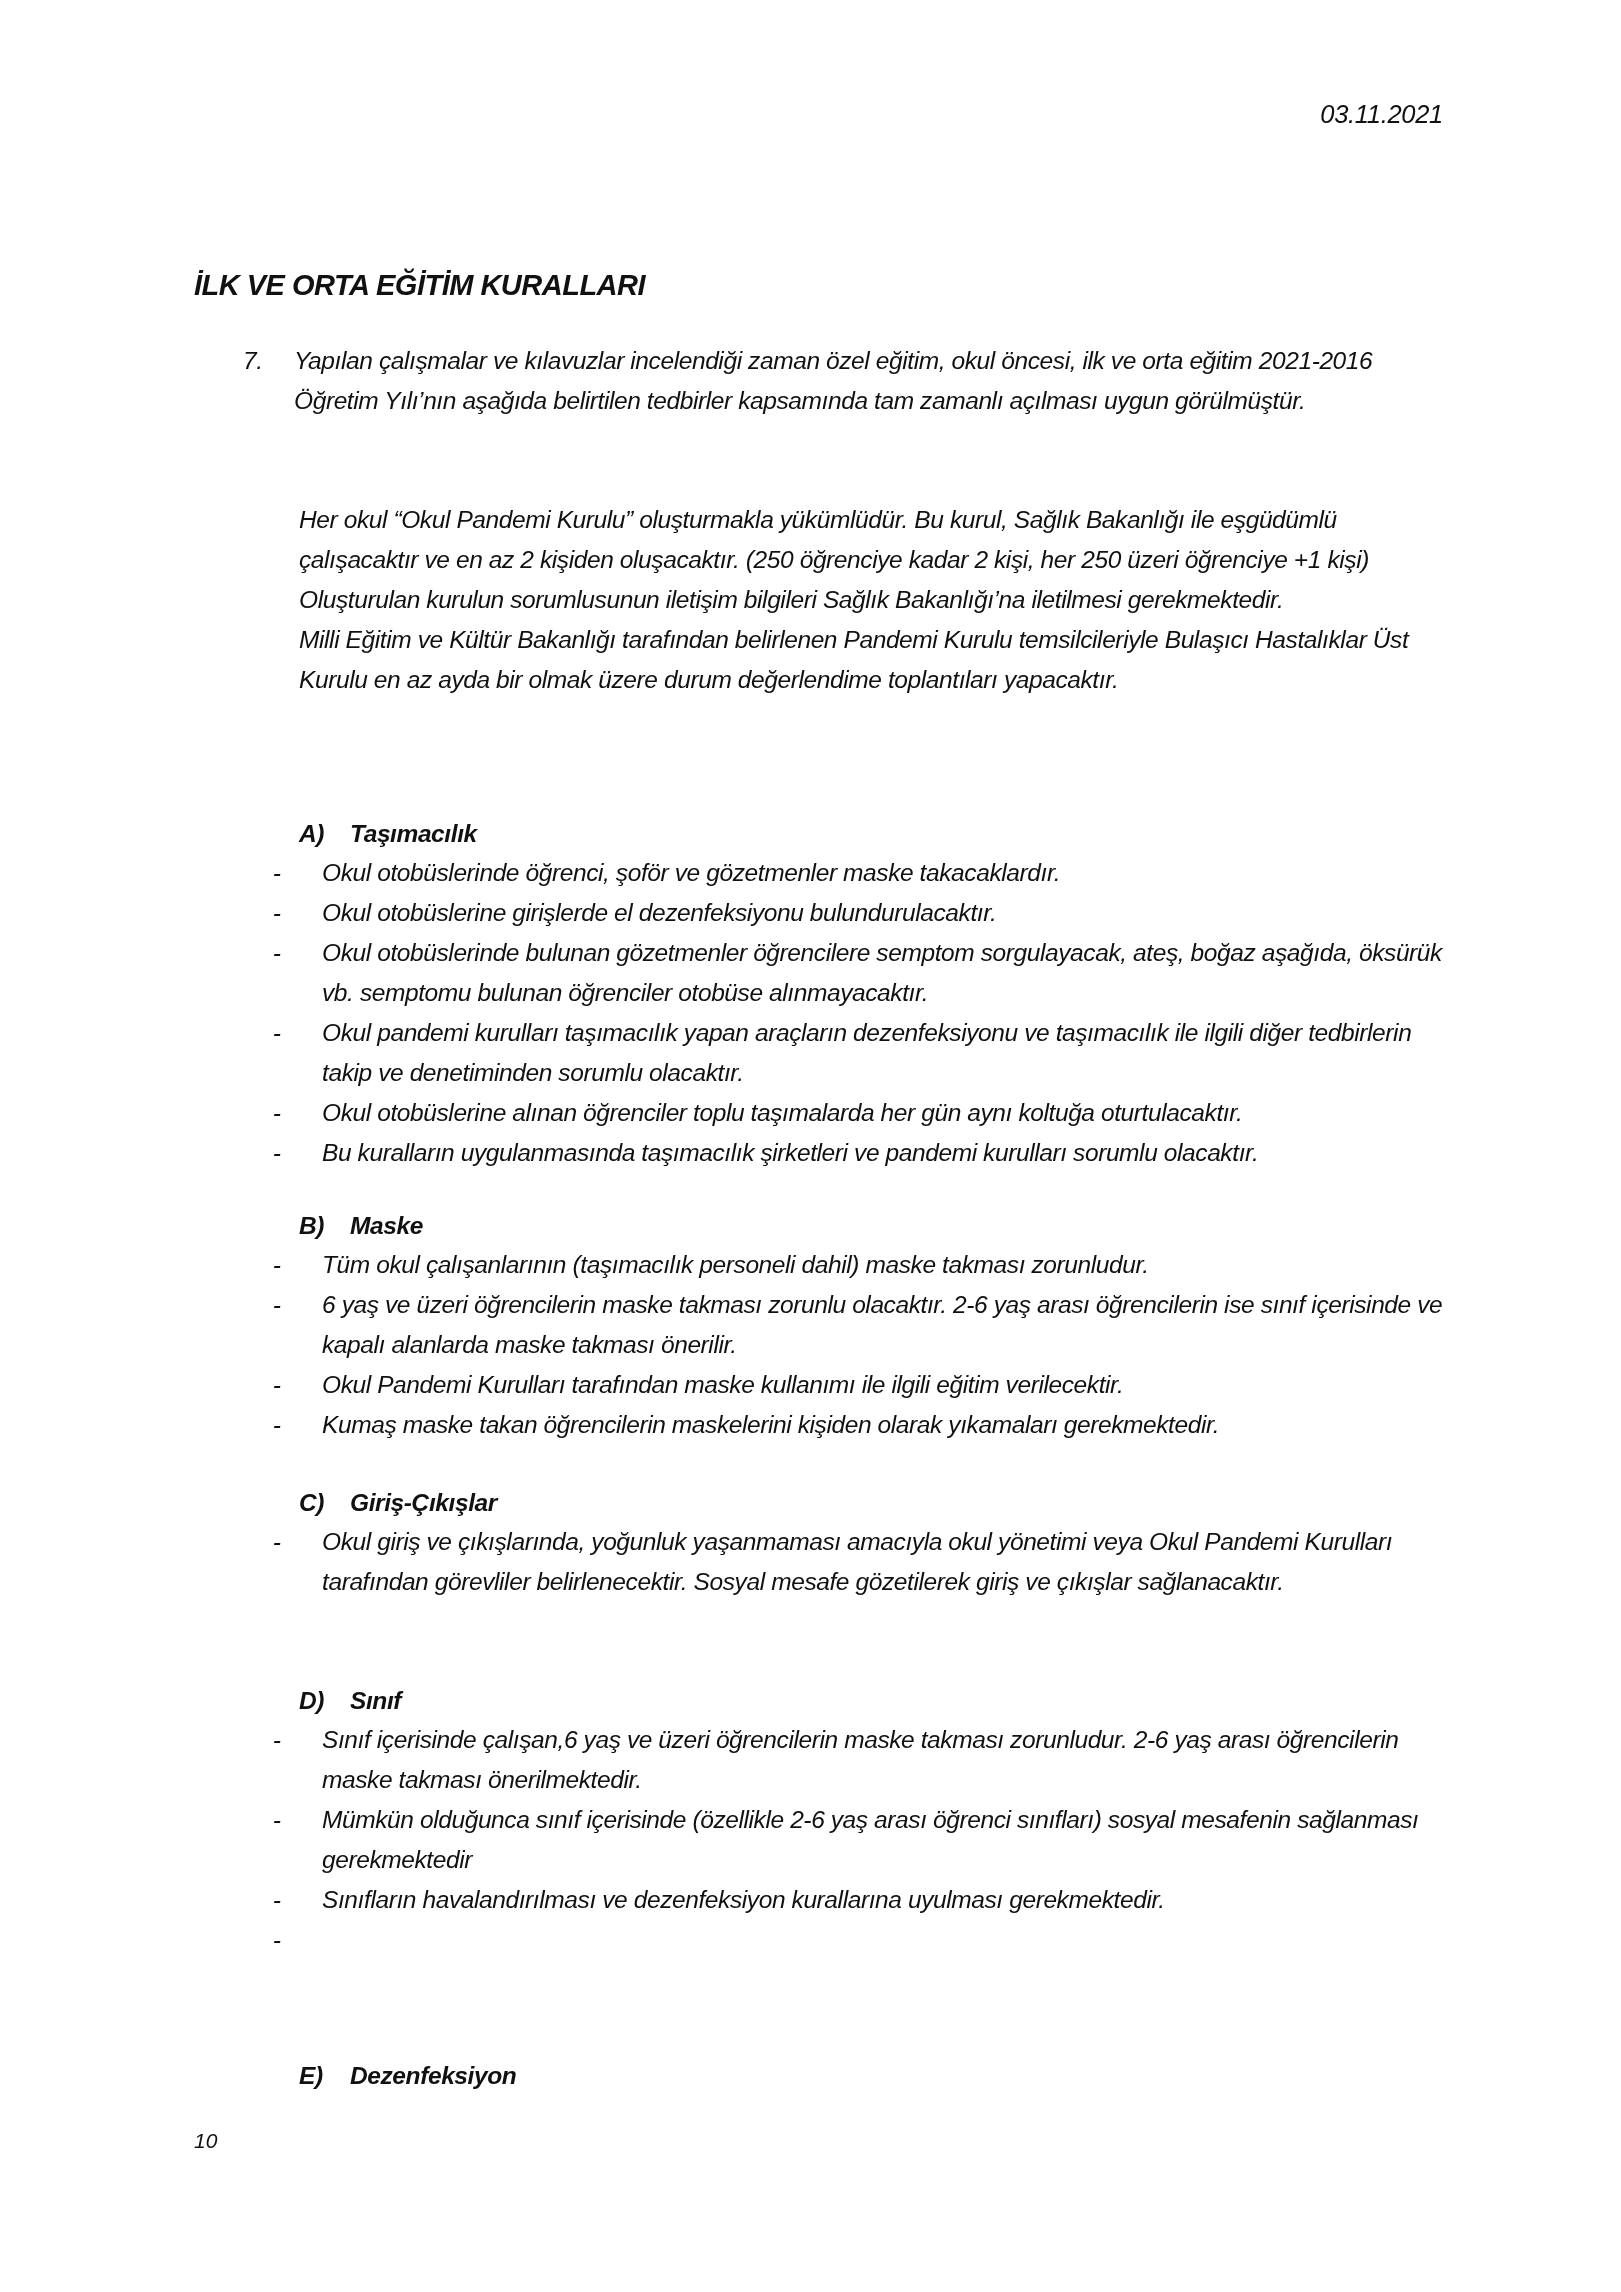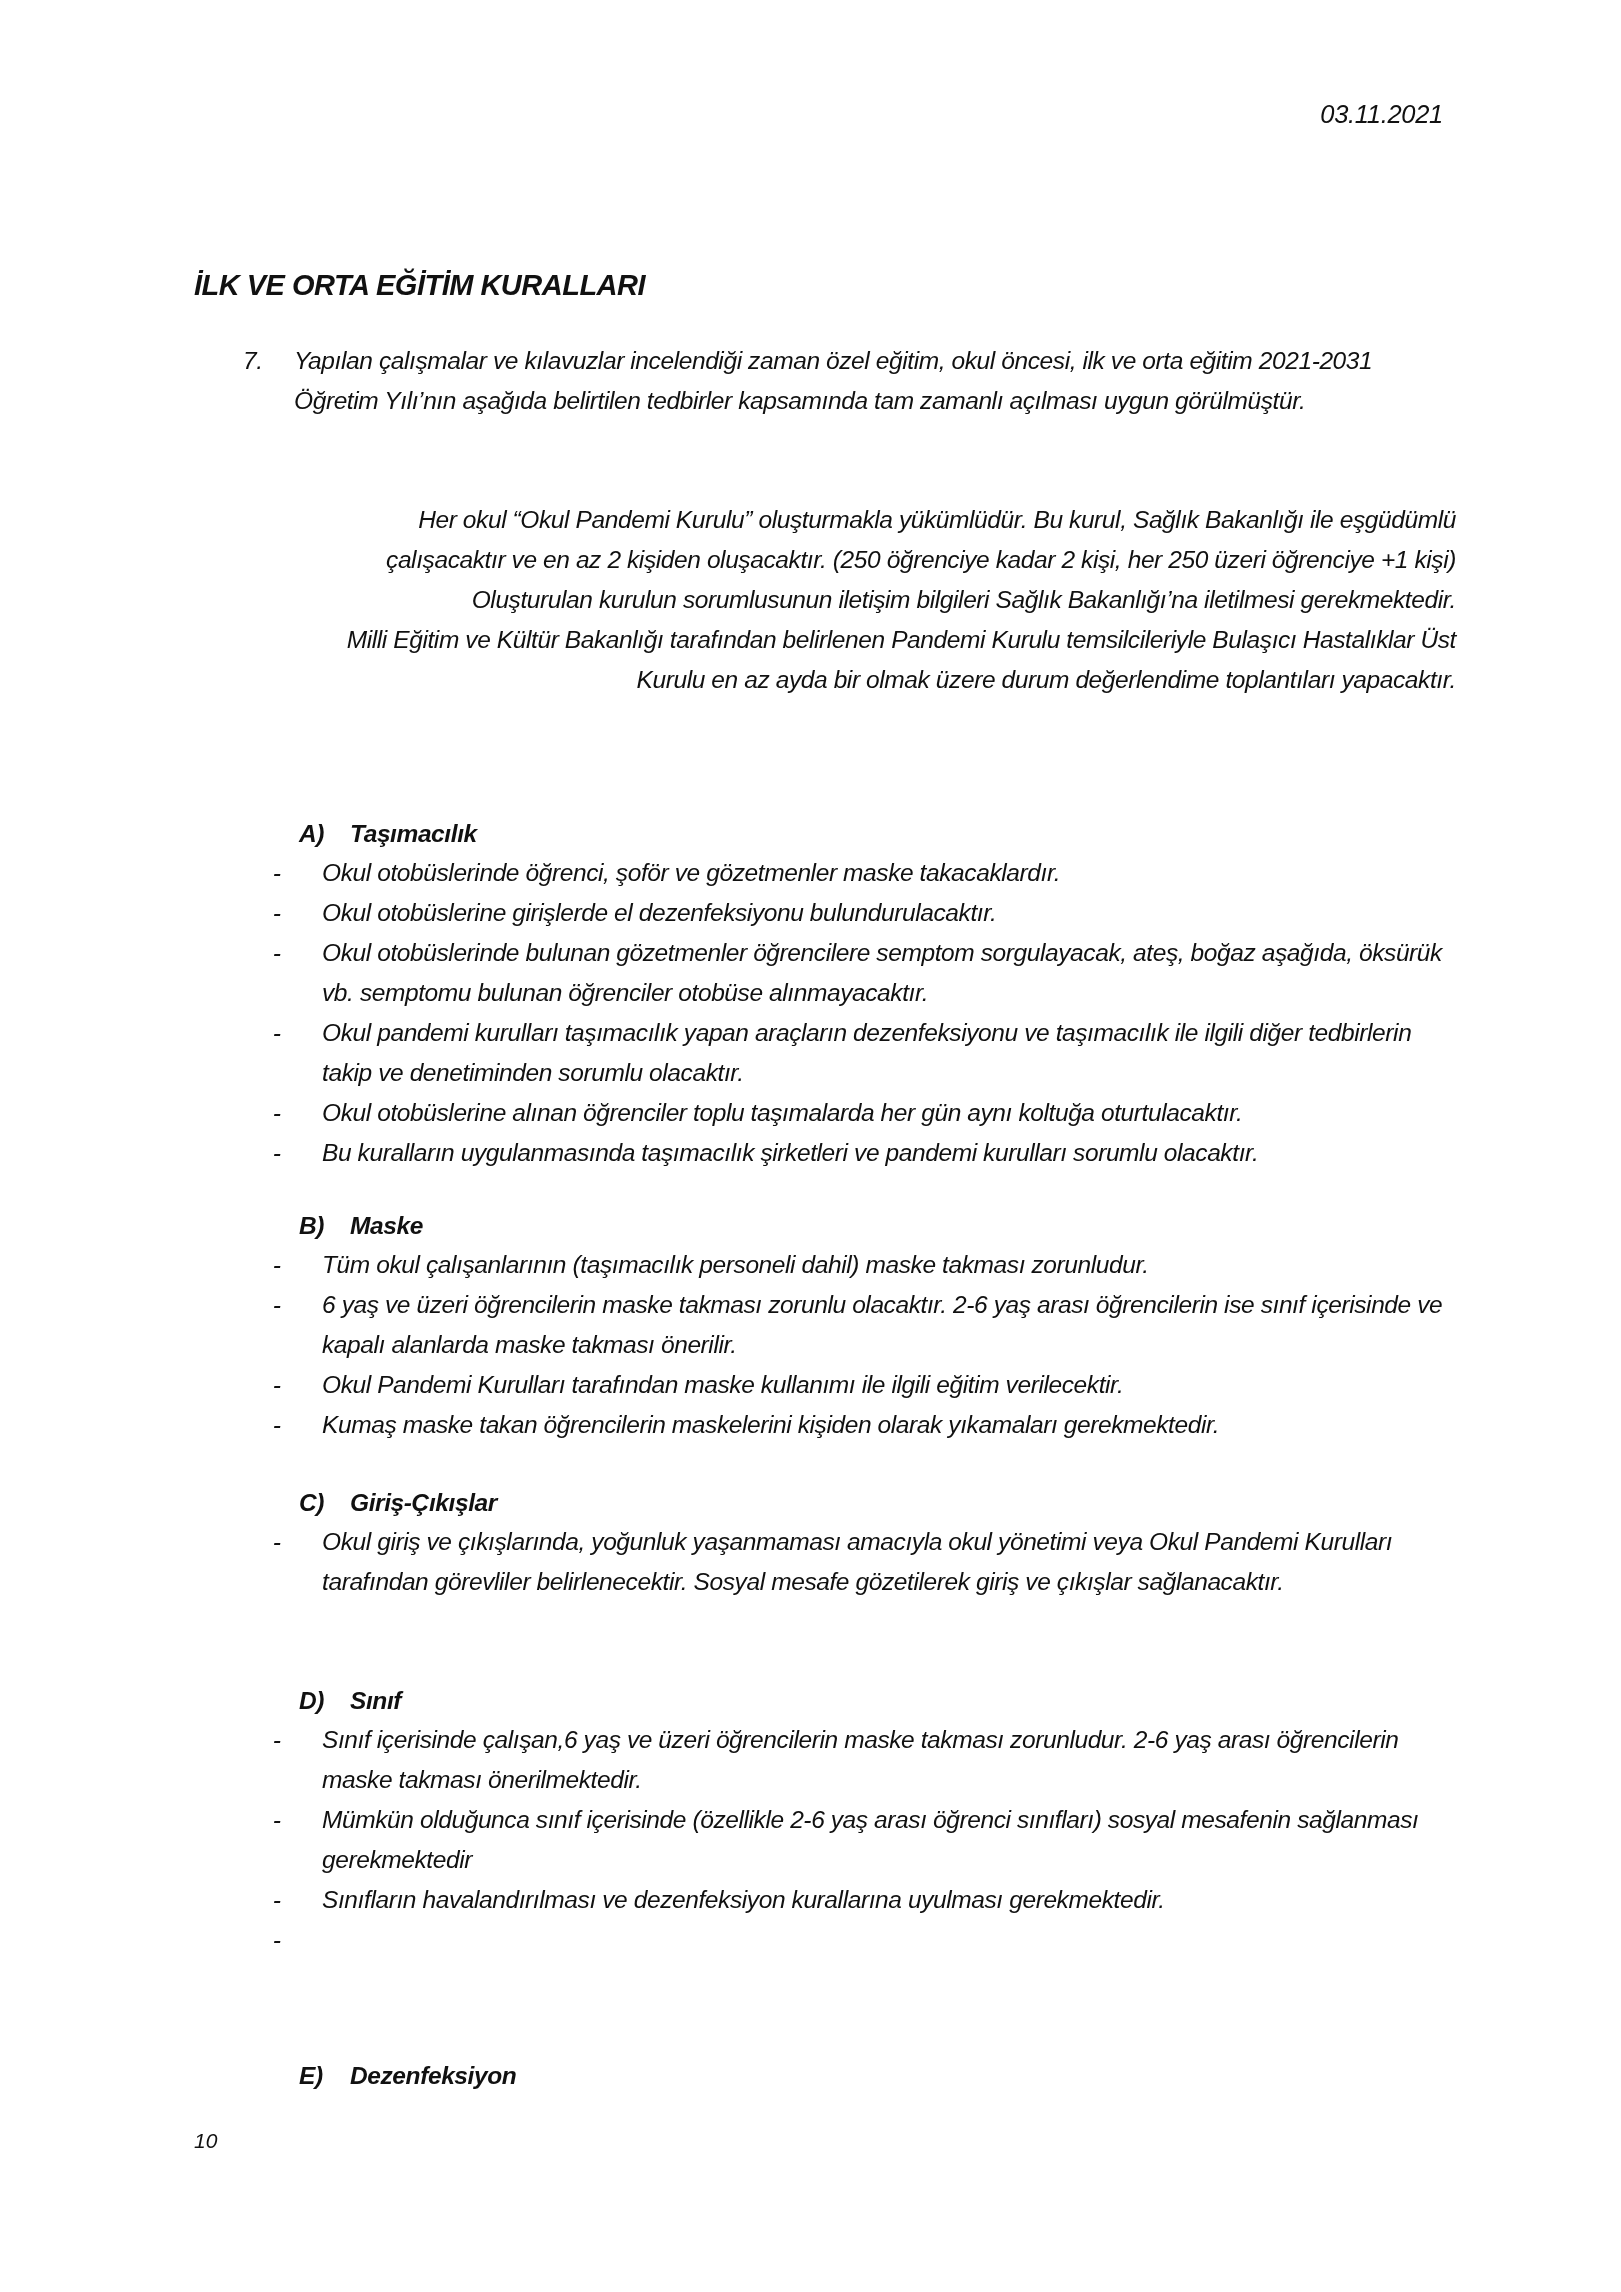--- a/index.html
+++ b/index.html
@@ -18,21 +18,21 @@
   }
   .body-text { font-size: 24.5px; line-height: 40px; letter-spacing: -0.4px; }
   .numbered {
     position: absolute; left: 243px; top: 341px; width: 1206px;
   }
   .numbered .num { position: absolute; left: 0; top: 0; }
   .numbered .ntext { margin-left: 51px; }
   .para {
     position: absolute; left: 299px; top: 500px; width: 1157px;
   }
-  .para p { margin: 0; text-align: right; }
+  .para p { margin: 0; }
   .section { position: absolute; left: 265px; width: 1196px; }
   .sec-head {
     font-weight: bold; margin-left: 34px; position: relative; height: 39px;
   }
   .sec-head .letter { position: absolute; left: 0; }
   .sec-head .label { position: absolute; left: 51px; }
   .bullets { list-style: none; margin: 0; padding: 0; }
   .bullets li { position: relative; padding-left: 57px; }
   .bullets li .dash { position: absolute; left: 7.8px; top: 0; }
   .page-num {
@@ -43,21 +43,21 @@
 <body>
 
 <div class="page">
 
   <div class="date">03.11.2021</div>
 
   <h1 class="title">İLK VE ORTA EĞİTİM KURALLARI</h1>
 
   <div class="numbered body-text">
     <span class="num">7.</span>
-    <div class="ntext">Yapılan çalışmalar ve kılavuzlar incelendiği zaman özel eğitim, okul öncesi, ilk ve orta eğitim 2021-2031  Öğretim Yılı’nın aşağıda belirtilen tedbirler kapsamında tam zamanlı açılması uygun görülmüştür.</div>
+    <div class="ntext">Yapılan çalışmalar ve kılavuzlar incelendiği zaman özel eğitim, okul öncesi, ilk ve orta eğitim 2021-2016  Öğretim Yılı’nın aşağıda belirtilen tedbirler kapsamında tam zamanlı açılması uygun görülmüştür.</div>
   </div>
 
   <div class="para body-text">
     <p>Her okul  “Okul Pandemi Kurulu” oluşturmakla yükümlüdür. Bu kurul, Sağlık Bakanlığı ile eşgüdümlü çalışacaktır ve en az 2 kişiden oluşacaktır. (250 öğrenciye kadar 2 kişi, her 250 üzeri öğrenciye +1 kişi) Oluşturulan kurulun sorumlusunun iletişim bilgileri Sağlık Bakanlığı’na iletilmesi gerekmektedir.</p>
     <p>Milli Eğitim ve Kültür Bakanlığı tarafından belirlenen Pandemi Kurulu temsilcileriyle Bulaşıcı Hastalıklar Üst Kurulu en az ayda bir olmak üzere durum değerlendime toplantıları yapacaktır.</p>
   </div>
 
   <div class="section body-text" style="top:814px;">
     <div class="sec-head">
       <span class="letter">A)</span>

